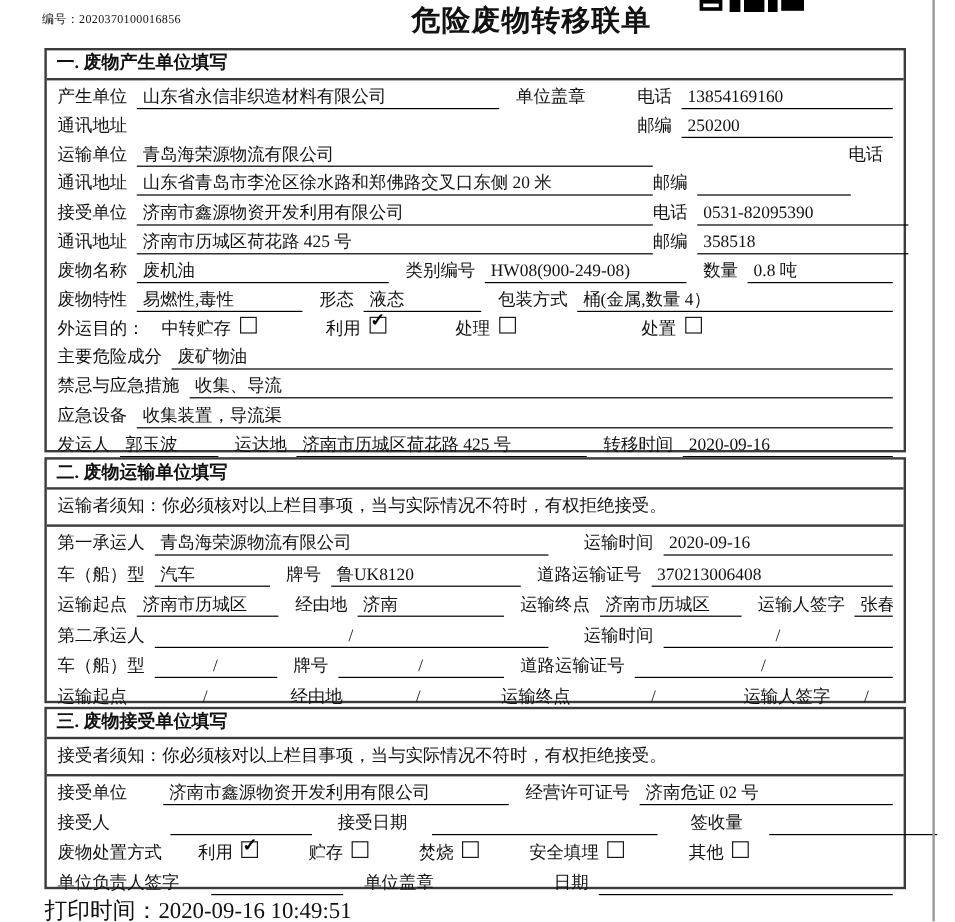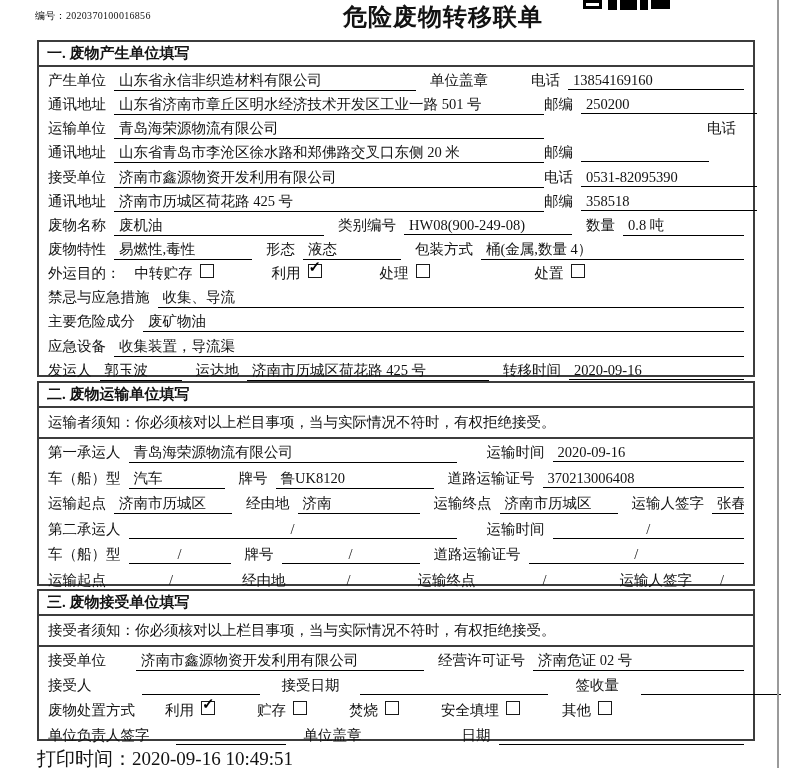--- a/index.html
+++ b/index.html
@@ -62,21 +62,20 @@
   <div class="row">
     <span class="lbl">产生单位</span>
     <span class="u" style="width:292px">山东省永信非织造材料有限公司</span>
     <span class="lbl g">单位盖章</span>
     <span class="lbl mla">电话</span>
     <span class="u" style="width:166px">13854169160</span>
   </div>
 
   <div class="row">
     <span class="lbl">通讯地址</span>
-    <span class="u" style="width:420px">山东省济南市章丘区明水经济技术开发区工业一路 501 号</span>
     <span class="lbl mla">邮编</span>
     <span class="u" style="width:166px">250200</span>
   </div>
 
   <div class="row">
     <span class="lbl">运输单位</span>
     <span class="u" style="width:420px">青岛海荣源物流有限公司</span>
     <span class="lbl mla">电话</span>
   </div>
 
@@ -125,27 +124,27 @@
     <span class="cb"></span>
     <span class="optlbl" style="margin-left:58px">利用</span>
     <span class="cb checked"></span>
     <span class="optlbl" style="margin-left:58px">处理</span>
     <span class="cb"></span>
     <span class="optlbl" style="margin-left:105px">处置</span>
     <span class="cb"></span>
   </div>
 
   <div class="row">
+    <span class="lbl">主要危险成分</span>
+    <span class="u grow">废矿物油</span>
+  </div>
+
+  <div class="row">
     <span class="lbl">禁忌与应急措施</span>
     <span class="u grow">收集、导流</span>
-  </div>
-
-  <div class="row">
-    <span class="lbl">主要危险成分</span>
-    <span class="u grow">废矿物油</span>
   </div>
 
   <div class="row">
     <span class="lbl">应急设备</span>
     <span class="u grow">收集装置，导流渠</span>
   </div>
 
   <div class="row">
     <span class="lbl">发运人</span>
     <span class="u" style="width:72px">郭玉波</span>
@@ -238,21 +237,21 @@
   <div class="row r3">
     <span class="lbl">废物处置方式</span>
     <span class="optlbl" style="margin-left:22px">利用</span>
     <span class="cb checked"></span>
     <span class="optlbl" style="margin-left:42px">贮存</span>
     <span class="cb"></span>
     <span class="optlbl" style="margin-left:42px">焚烧</span>
     <span class="cb"></span>
     <span class="optlbl" style="margin-left:42px">安全填埋</span>
     <span class="cb"></span>
-    <span class="optlbl" style="margin-left:42px">其他</span>
+    <span class="optlbl" style="margin-left:54px">其他</span>
     <span class="cb"></span>
   </div>
 
   <div class="row r3">
     <span class="lbl">单位负责人签字</span>
     <span class="u" style="width:100px;margin-left:18px"></span>
     <span class="lbl" style="margin-left:18px">单位盖章</span>
     <span class="lbl" style="margin-left:92px">日期</span>
     <span class="u grow"></span>
   </div>

